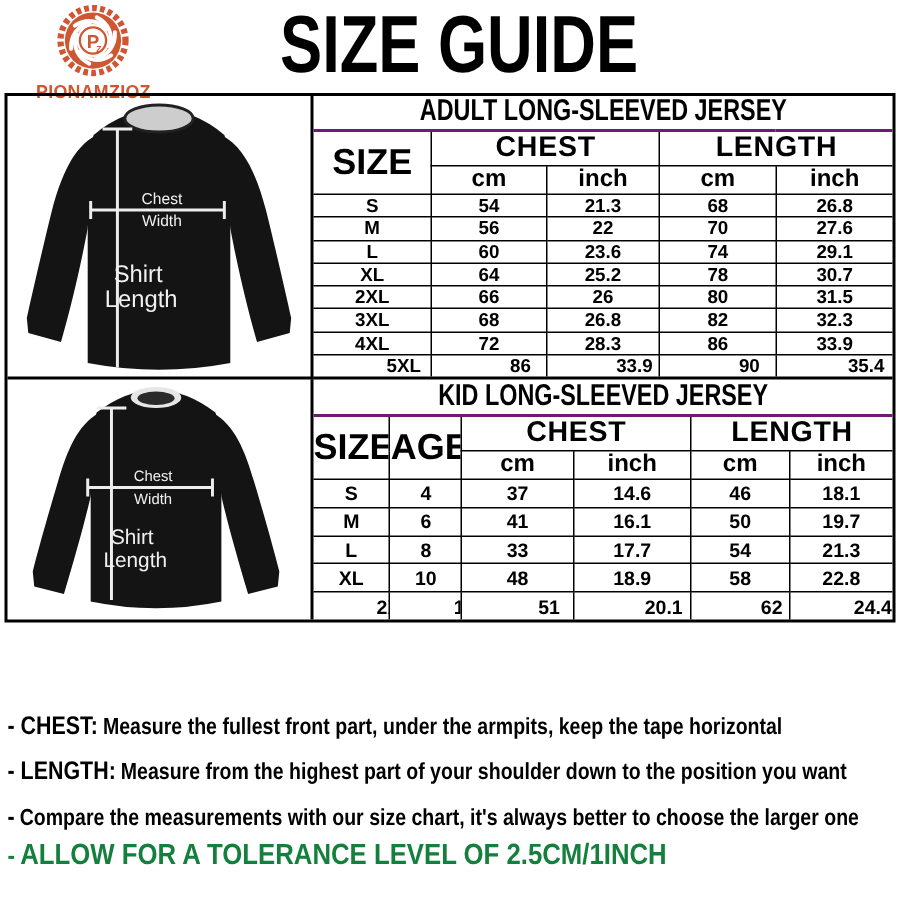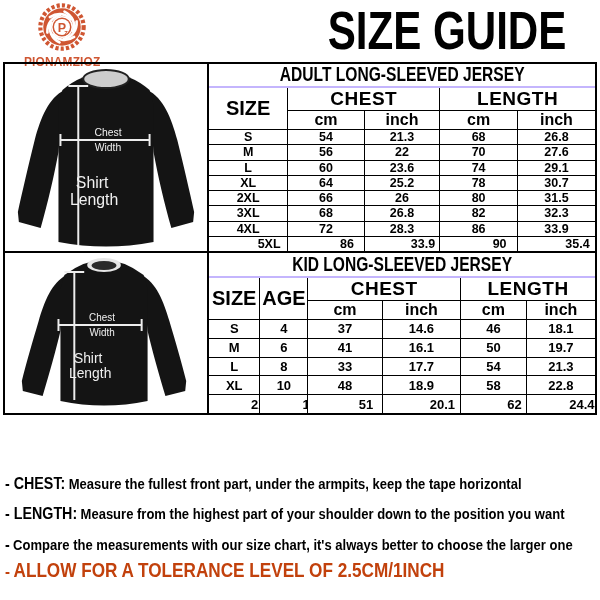--- a/index.html
+++ b/index.html
@@ -4,62 +4,62 @@
 <style>
   html,body{margin:0;padding:0;background:#fff;}
   .page{position:relative;width:600px;height:600px;background:#ffffff;overflow:hidden;
         font-family:"Liberation Sans",sans-serif;color:#000;}
 
   
   .logo{position:absolute;left:10px;top:0;width:104px;text-align:center;}
   .logo svg{display:block;margin:2px auto 0;}
   .brand-name{display:inline-block;font-weight:bold;font-size:12.5px;color:#cf5632;
               transform:scaleX(.95);letter-spacing:.2px;line-height:1;white-space:nowrap;}
-  .page-title{position:absolute;left:0;right:0;top:2px;text-align:right;padding-left:12px;}
+  .page-title{position:absolute;left:0;right:0;top:2px;text-align:center;padding-left:12px;}
   .page-title span{display:inline-block;font-size:54px;font-weight:bold;line-height:56px;
                    transform:scaleX(.78);white-space:nowrap;}
 
   
   .main-box{position:absolute;left:3px;top:62px;width:590px;height:349px;border:2px solid #000;
             display:grid;grid-template-columns:204px 1fr;grid-template-rows:189px 1fr;}
   .jcell{border-right:2px solid #000;overflow:hidden;}
   .toprow{border-bottom:2px solid #000;}
   .jcell svg{display:block;width:100%;height:100%;}
 
   
   table.size-table{width:100%;height:100%;border-collapse:collapse;table-layout:fixed;}
   .size-table th,.size-table td{border:1px solid #000;text-align:center;vertical-align:middle;
                                 padding:0;font-weight:bold;overflow:hidden;}
   .size-table tr>*:first-child{border-left:none;}
   .size-table tr>*:last-child{border-right:none;}
-  .size-table thead tr:first-child th{border-top:none;border-bottom:2px solid #c4b5fd;text-decoration:underline;}
+  .size-table thead tr:first-child th{border-top:none;border-bottom:2px solid #701a75;text-decoration:underline;}
   .size-table tbody tr:last-child>*{border-bottom:none;padding-left:42px;}
   .tbl-title span{display:inline-block;font-size:19px;font-weight:bold;transform:scale(.82,1.06);white-space:nowrap;}
   .adult thead tr:nth-child(1){height:23px;}
   .adult thead tr:nth-child(2){height:17px;}
   .adult thead tr:nth-child(3){height:17px;}
   .kid thead tr:nth-child(1){height:24px;}
   .kid thead tr:nth-child(2){height:17px;}
   .kid thead tr:nth-child(3){height:17px;}
-  .size-h{font-size:20px;}
+  .size-h{font-size:24px;}
   .group-h{font-size:19px;letter-spacing:.5px;}
   .unit-h{font-size:16px;}
   .adult tbody td{font-size:12.5px;}
   .kid tbody td{font-size:13px;}
 
   
   .howto-heading{position:absolute;left:5px;top:432px;white-space:nowrap;}
   .howto-heading span{display:inline-block;font-weight:bold;font-size:27px;line-height:30px;
                       transform:scaleX(.74);transform-origin:left;white-space:nowrap;}
   .bullet{position:absolute;left:5px;white-space:nowrap;}
   .bullet .inner{display:inline-block;transform:scaleX(.84);transform-origin:left;
                  font-size:15.5px;font-weight:bold;white-space:nowrap;}
   .bullet .lbl{font-size:17px;margin-right:4px;}
   .b1{top:474px;} .b2{top:504px;} .b3{top:535px;} .b4{top:559px;}
-  .bullet.red{color:#c2410c;}
+  .bullet.red{color:#15803d;}
   .bullet.red .inner{font-size:19.5px;transform:scaleX(.88);}
 
   .jersey-label{font-family:"Liberation Sans",sans-serif;fill:#f0f0f0;}
 </style>
 </head>
 <body>
 
 <div class="page">
 
   <div class="logo">

